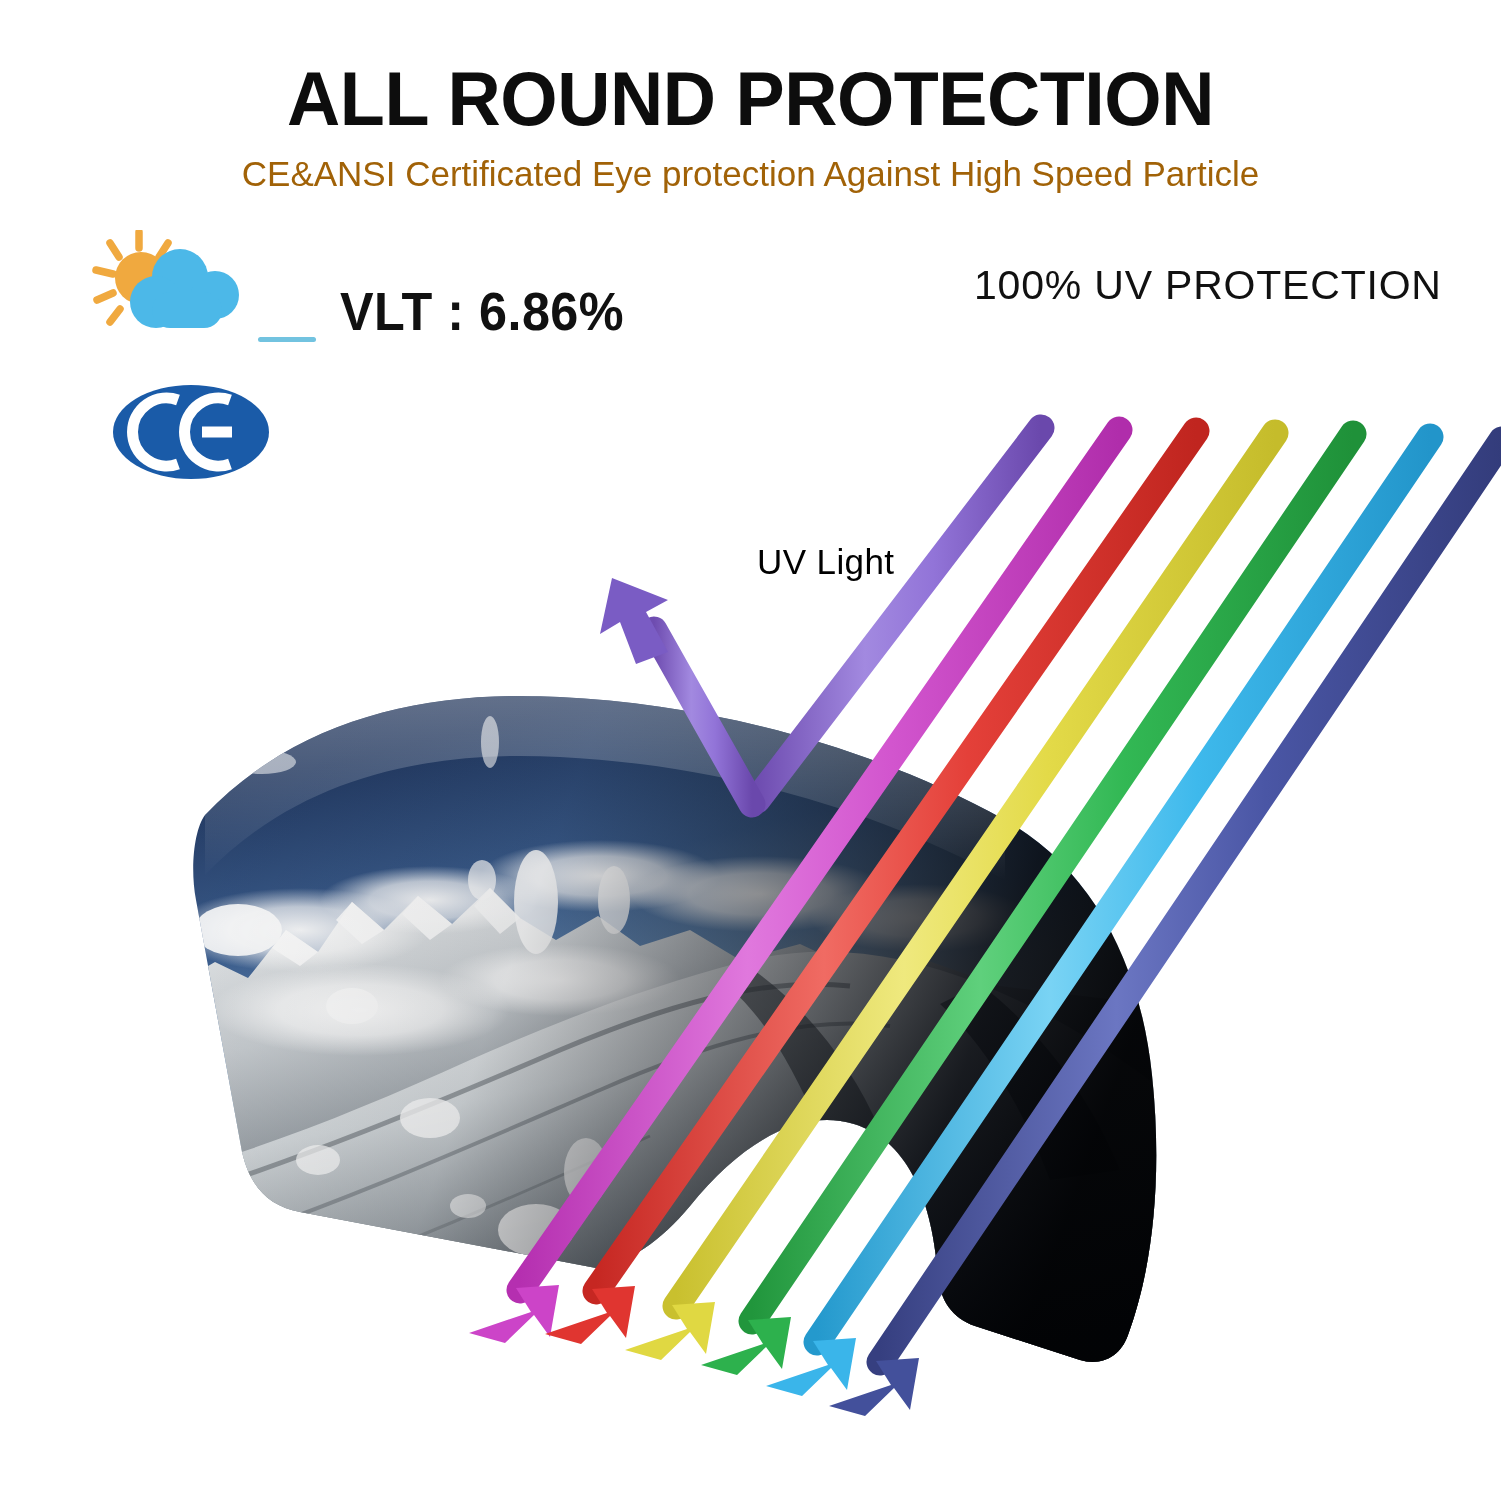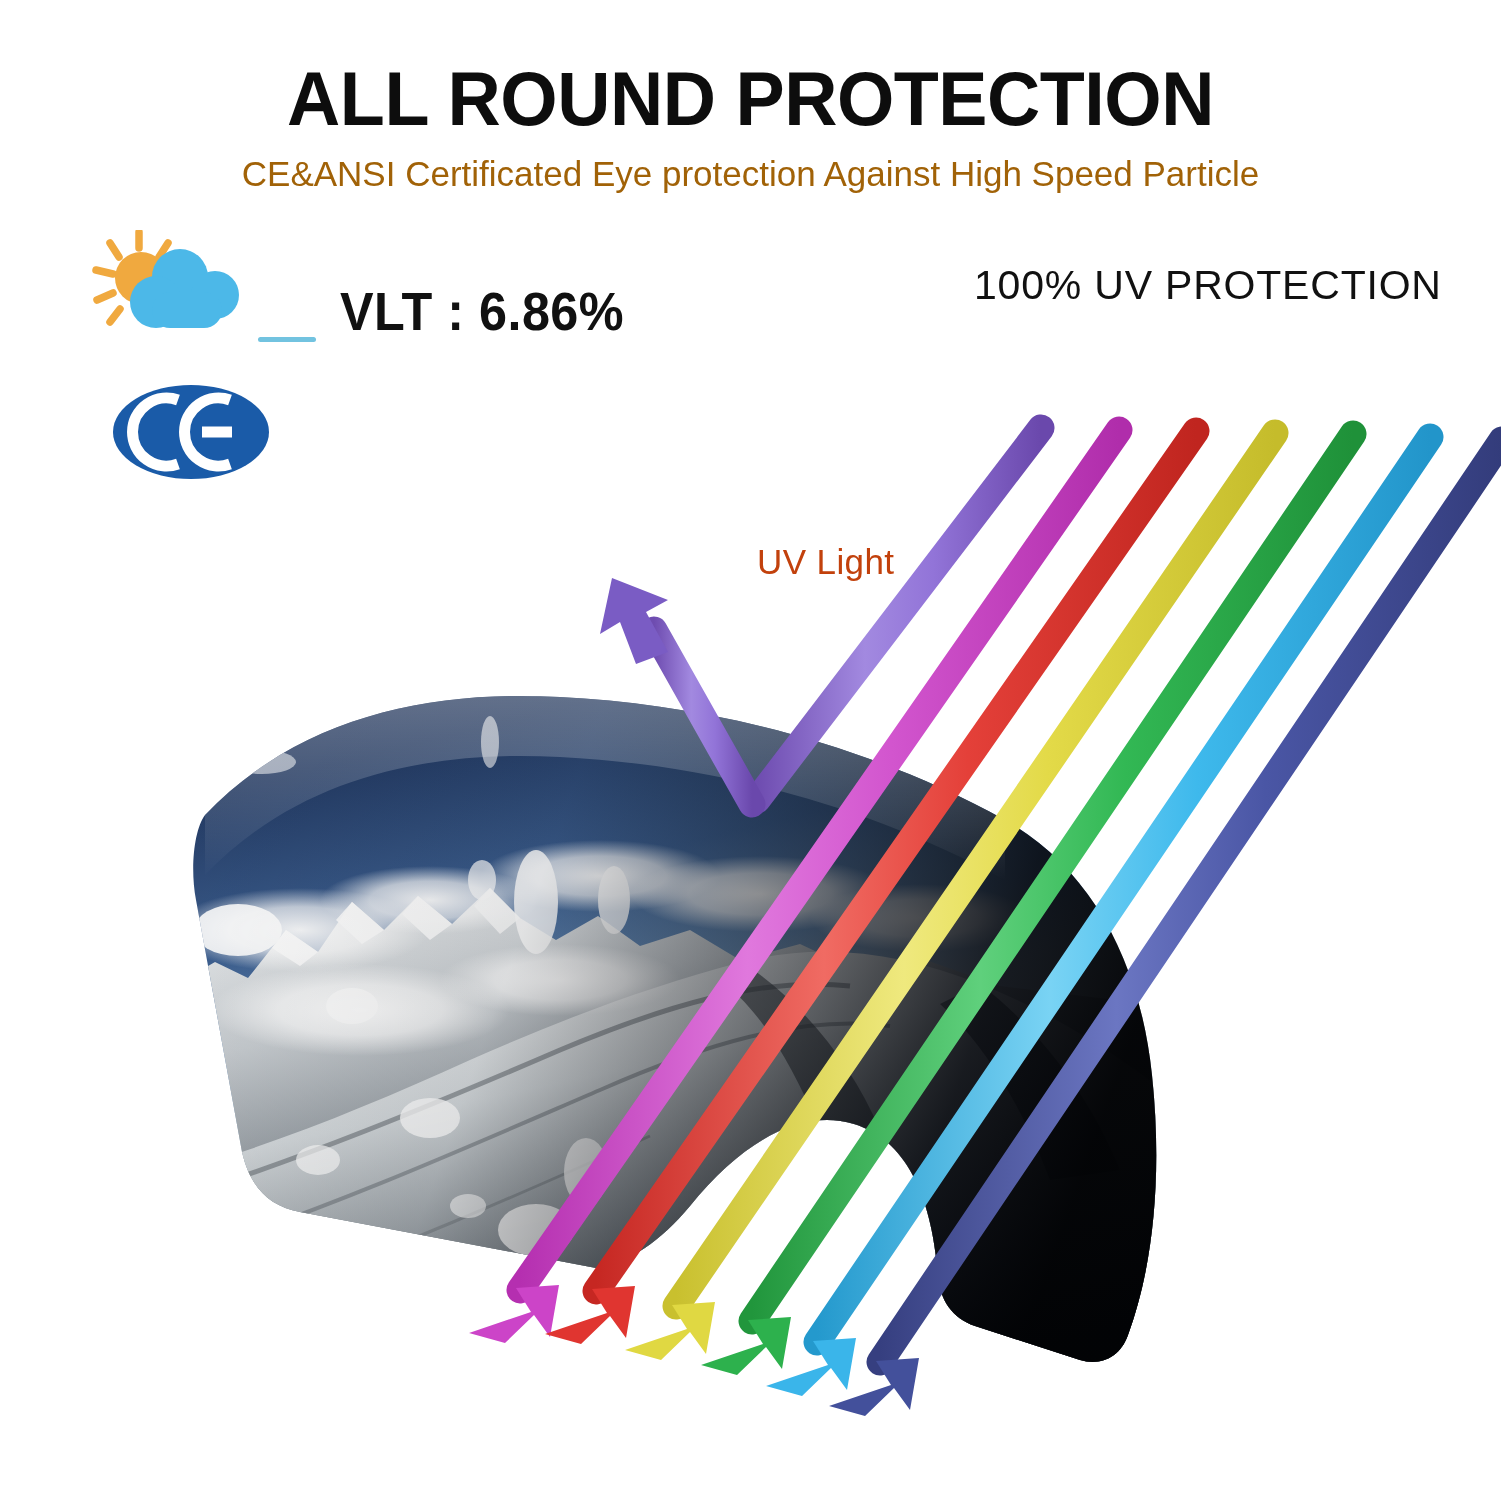--- a/index.html
+++ b/index.html
@@ -105,21 +105,21 @@
     position: relative;
   }
 
   
   #uv-light-label {
     position: absolute;
     left: 757px;
     top: 542px;
     font-size: 35px;
     font-weight: 400;
-    color: #c2410c;
+    color: #000000;
     letter-spacing: 0.4px;
     font-family: "Liberation Sans", sans-serif;
     z-index: 6;
   }
 
   
   #stage {
     position: absolute;
     left: 0;
     top: 0;

